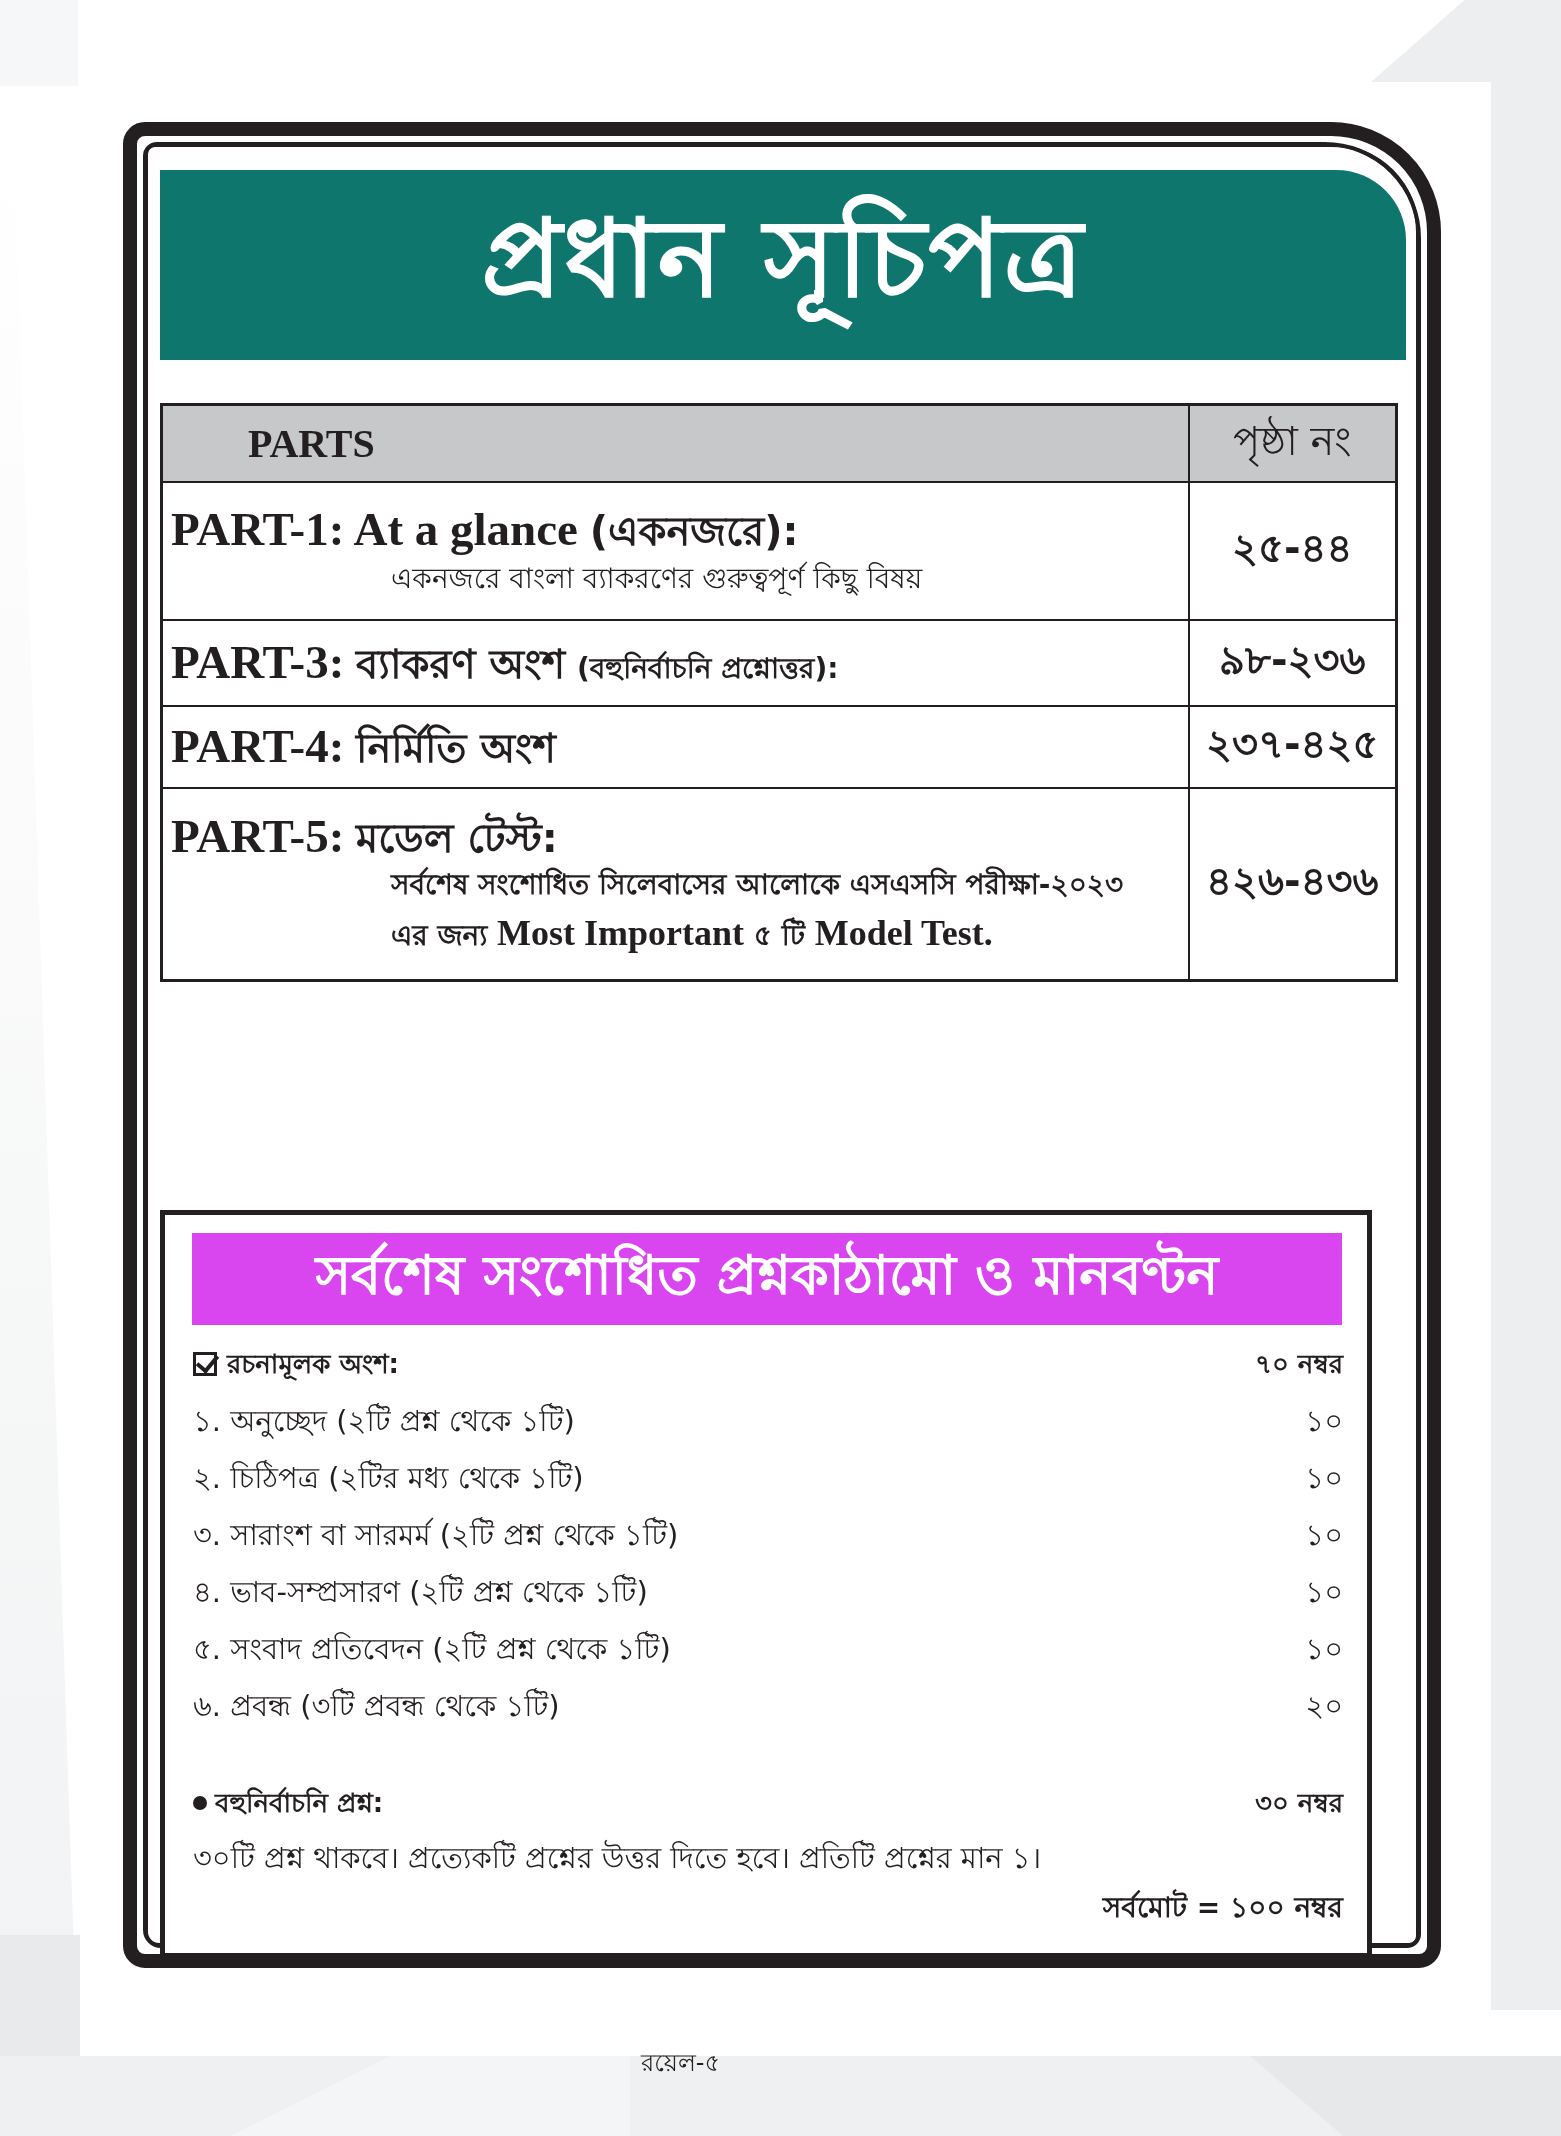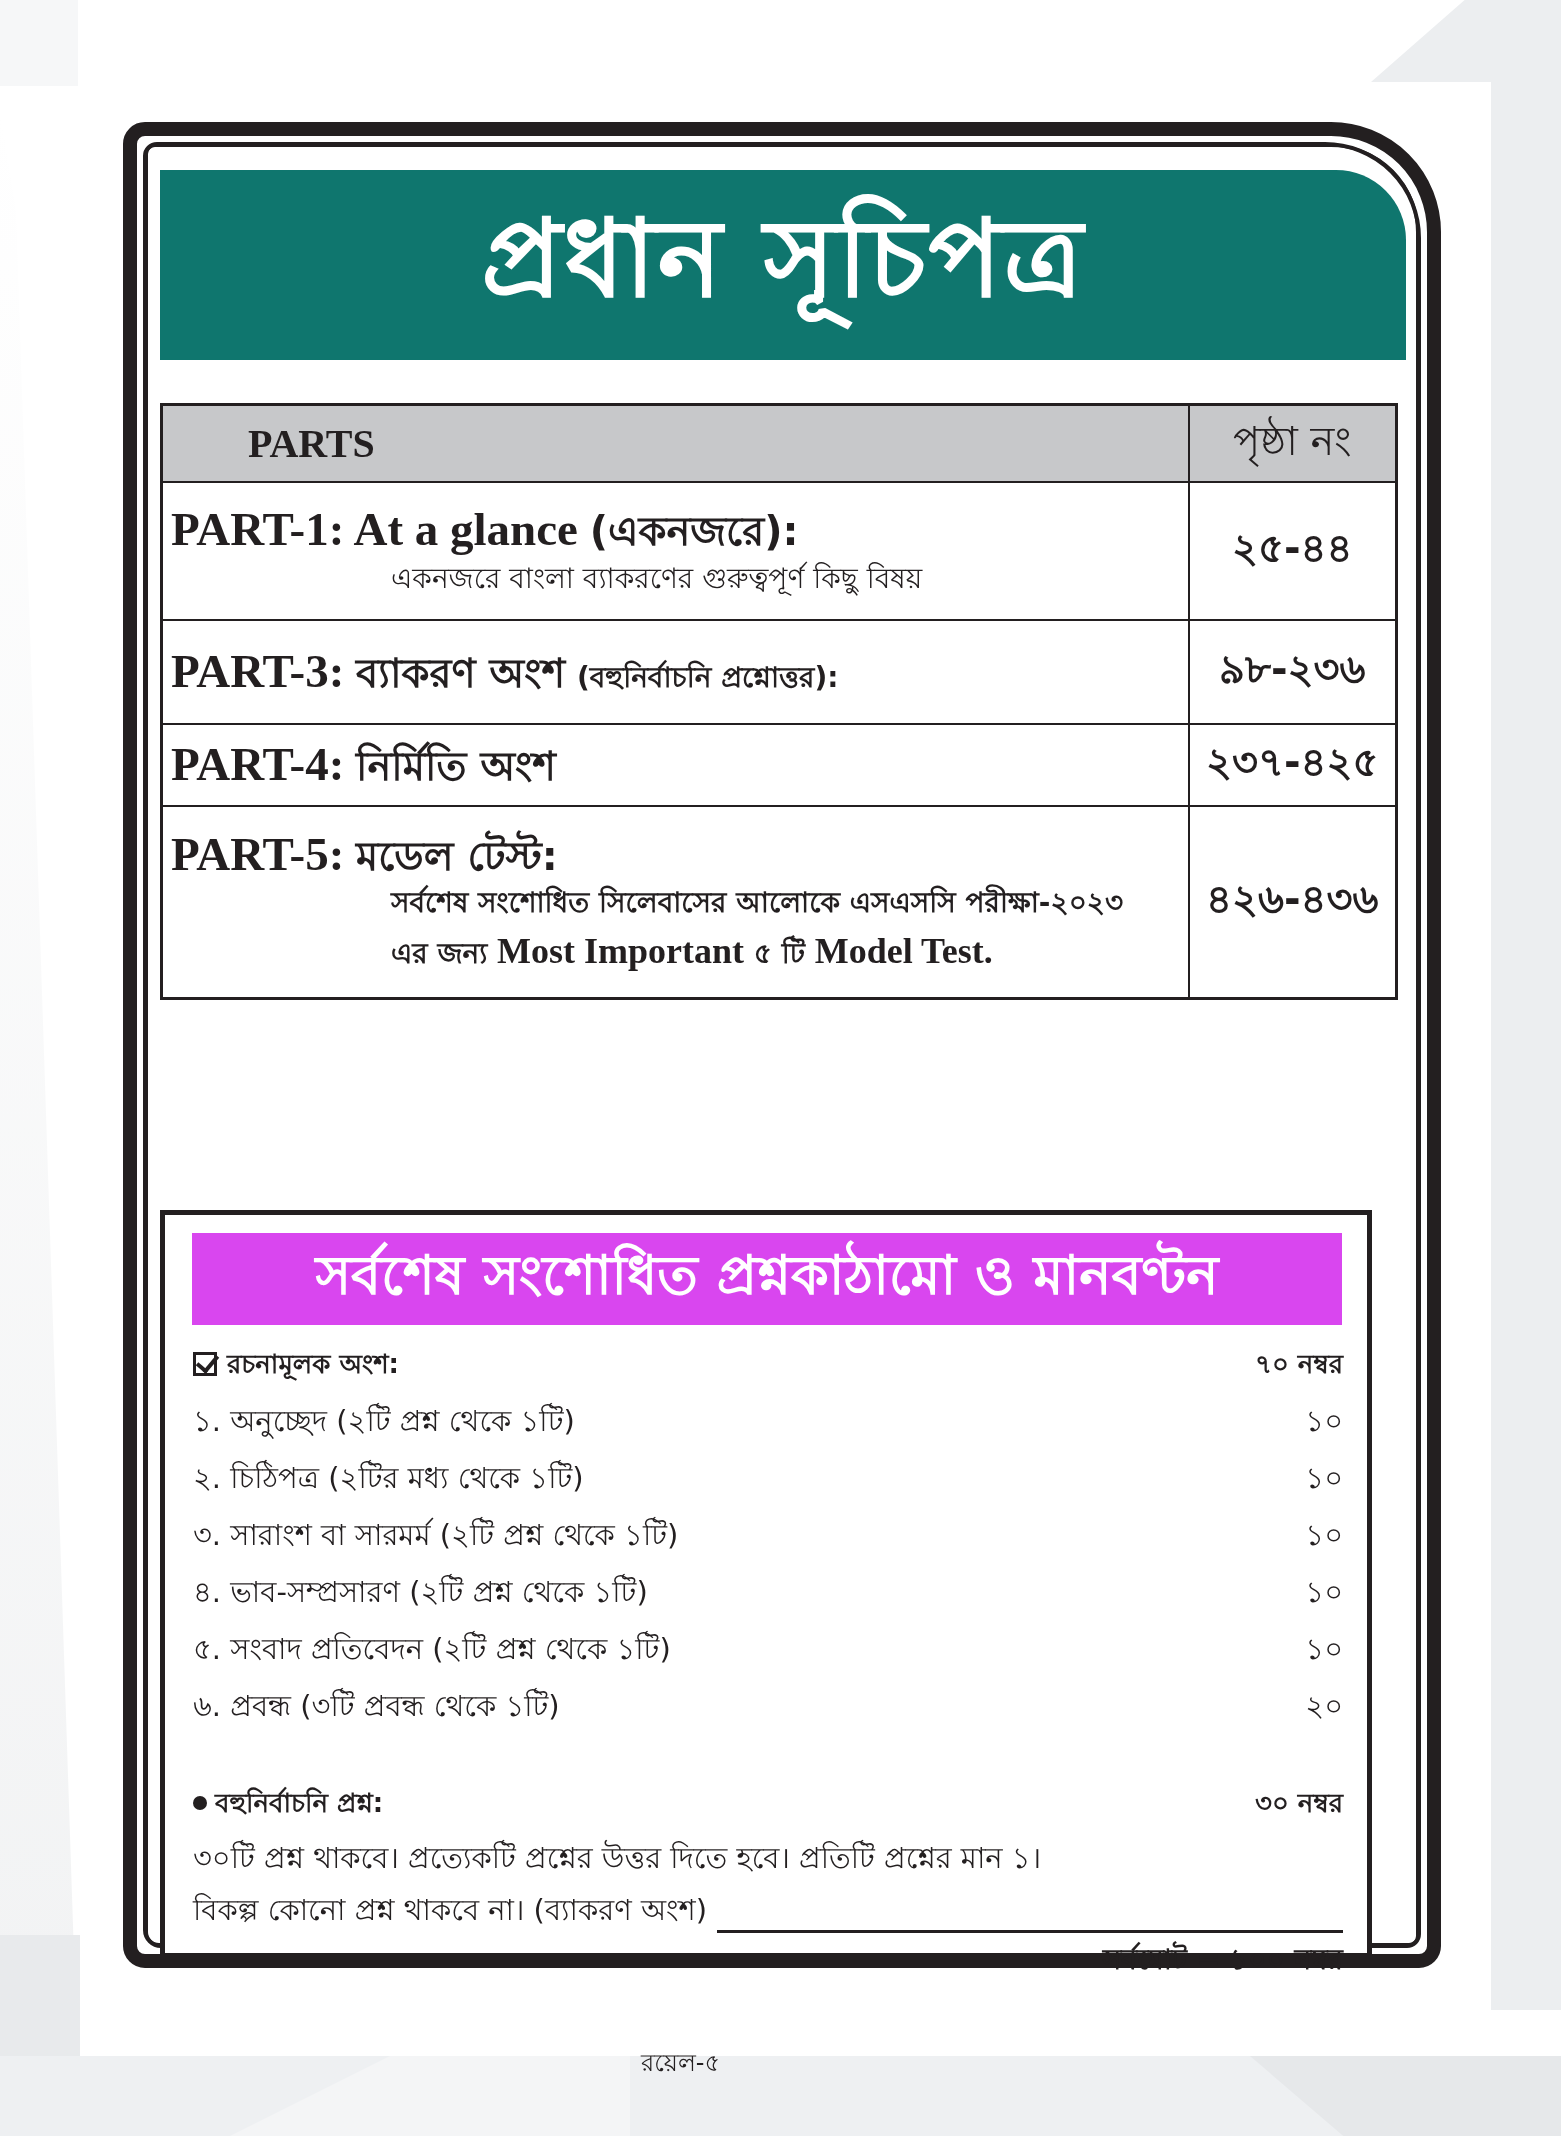--- a/index.html
+++ b/index.html
@@ -54,21 +54,21 @@
   .part-title { font-size: 47px; font-weight: bold; font-family: "Liberation Serif", serif; line-height: 1.2; white-space: nowrap; }
   .part-title .bn { font-family: "DejaVu Sans", sans-serif; font-weight: bold; font-size: 40px; }
   .part-title .bn-small { font-family: "DejaVu Sans", sans-serif; font-weight: bold; font-size: 28px; }
   .part-sub { font-family: "DejaVu Sans", sans-serif; font-size: 28px; line-height: 1.5; }
   .sub-center { text-align: center; }
   .sub-indent { padding-left: 220px; }
   .latin-bold { font-family: "Liberation Serif", serif; font-weight: bold; font-size: 36px; }
 
   .row1 { height: 138px; }
   .row2 { height: 190px; }
-  .row3 { height: 104px; }
+  .row3 { height: 86px; }
   .row4 { height: 82px; }
   .row5 { height: 193px; }
 
   
   .marks-box {
     position: absolute; left: 160px; top: 1210px; width: 1212px; height: 748px;
     border: 5px solid #231f20; background: #fff;
   }
   .marks-title {
     position: absolute; left: 27px; top: 18px; width: 1150px; height: 92px;
@@ -199,21 +199,17 @@
       <span>২০</span>
     </div>
 
     <div class="spacer"></div>
 
     <div class="mrow head">
       <span><span class="bullet-icon"></span><span>বহুনির্বাচনি প্রশ্ন:</span></span>
       <span>৩০ নম্বর</span>
     </div>
     <div class="mcq-line">৩০টি প্রশ্ন থাকবে। প্রত্যেকটি প্রশ্নের উত্তর দিতে হবে। প্রতিটি প্রশ্নের মান ১।</div>
-    <div class="mcq-line">
-      <span>বিকল্প কোনো প্রশ্ন থাকবে না। (ব্যাকরণ অংশ)</span>
-      <span class="rule-line"></span>
-    </div>
     <div class="total">সর্বমোট = ১০০ নম্বর</div>
   </div>
 </div>
 
 <div class="page-label">রয়েল-৫</div>
 
 </body></html>

